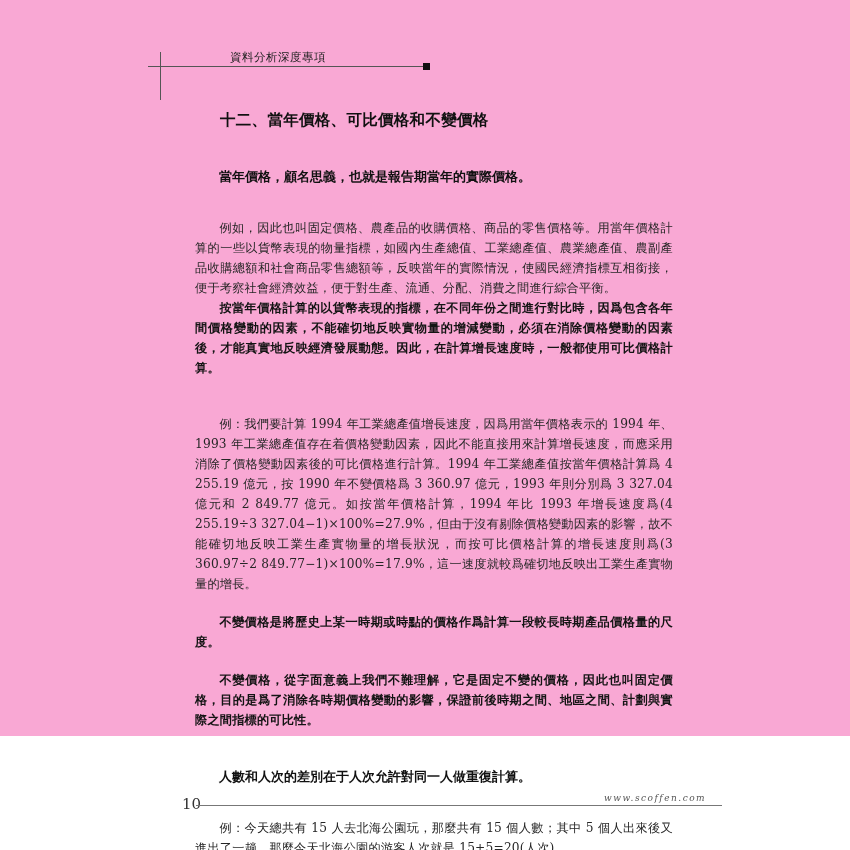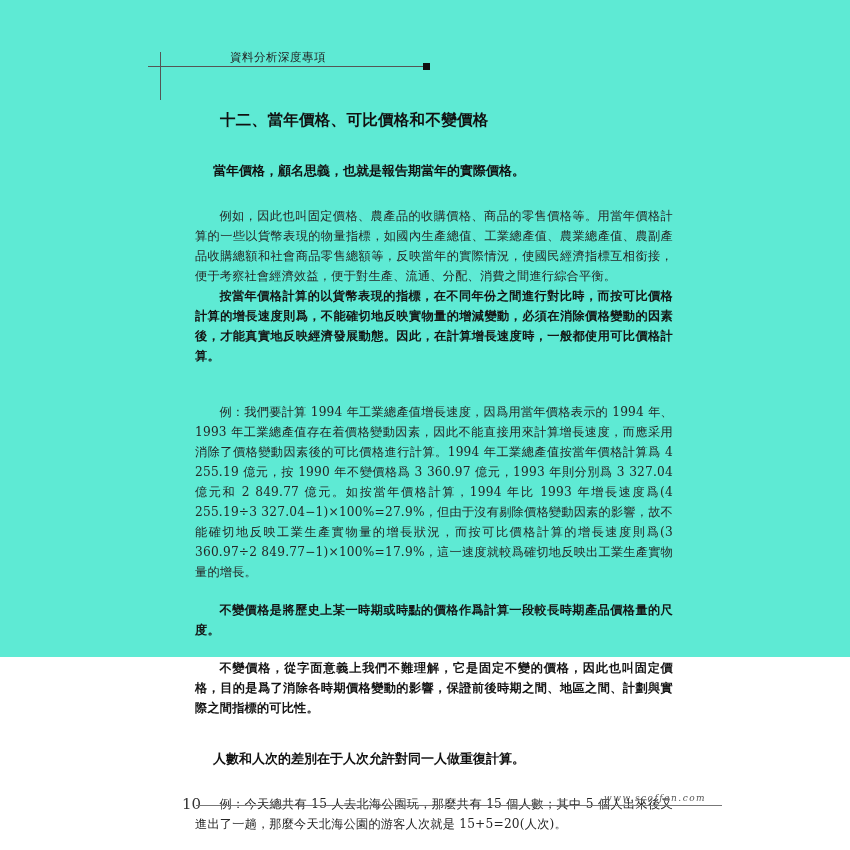--- a/index.html
+++ b/index.html
@@ -1,30 +1,30 @@
 <!DOCTYPE html>
 <html><head>
 <meta charset="utf-8">
 <style>
   html, body { margin:0; padding:0; background:#ffffff; }
   body { width:850px; height:850px; position:relative; overflow:hidden;
          font-family:"DejaVu Serif", "Liberation Serif", serif; color:#1e1e1e; }
-  .page { position:absolute; left:0; top:0; width:850px; height:657px; background:#5eead4; }
+  .page { position:absolute; left:0; top:0; width:850px; height:736px; background:#f9a8d4; }
 
   
   .hdr-vline { position:absolute; left:160px; top:52px; width:1px; height:48px; background:#555; }
   .hdr-hline { position:absolute; left:148px; top:66px; width:278px; height:1px; background:#555; }
   .hdr-square { position:absolute; left:423px; top:63px; width:7px; height:7px; background:#111; }
   .hdr-title { position:absolute; left:230px; top:50px; font-size:11.5px; letter-spacing:0.5px; color:#222; }
 
   
   .content { position:absolute; left:195px; top:96px; width:478px; }
   .h2 { font-family:"DejaVu Sans", "Liberation Sans", sans-serif; font-size:15.5px; color:#111;
         margin:13px; padding-left:12px; line-height:22px; font-weight:bold; letter-spacing:0.3px; }
-  .lead { font-size:13px; color:#111; font-weight:bold; margin:6px; padding-left:12px; line-height:22px; }
+  .lead { font-size:13px; color:#111; font-weight:bold; margin:12px; padding-left:12px; line-height:22px; }
   .para { font-size:12.2px; color:#262626; margin:0; line-height:20px; text-align:justify;
           text-indent:2em; letter-spacing:0.2px; }
   .para.strong { color:#141414; font-weight:bold; }
   .gap-s { height:10px; }
   .gap-m { height:14px; }
   .gap-l { height:18px; }
 
   
   .ftr-num { position:absolute; left:182px; top:795px; font-size:15px; color:#333; }
   .ftr-line { position:absolute; left:196px; top:805px; width:526px; height:1px; background:#777; }
@@ -40,21 +40,21 @@
   <div class="hdr-square"></div>
   <div class="hdr-title">資料分析深度專項</div>
 
   <div class="content">
 
     <h2 class="h2">十二、當年價格、可比價格和不變價格</h2>
     <div class="gap-s"></div>
     <p class="lead">當年價格，顧名思義，也就是報告期當年的實際價格。</p>
     <div class="gap-l"></div>
     <p class="para">例如，因此也叫固定價格、農產品的收購價格、商品的零售價格等。用當年價格計算的一些以貨幣表現的物量指標，如國內生產總值、工業總產值、農業總產值、農副產品收購總額和社會商品零售總額等，反映當年的實際情況，使國民經濟指標互相銜接，便于考察社會經濟效益，便于對生產、流通、分配、消費之間進行綜合平衡。</p>
-    <p class="para strong">按當年價格計算的以貨幣表現的指標，在不同年份之間進行對比時，而按可比價格計算的增長速度則爲，不能確切地反映實物量的增減變動，必須在消除價格變動的因素後，才能真實地反映經濟發展動態。因此，在計算增長速度時，一般都使用可比價格計算。</p>
+    <p class="para strong">按當年價格計算的以貨幣表現的指標，在不同年份之間進行對比時，因爲包含各年間價格變動的因素，不能確切地反映實物量的增減變動，必須在消除價格變動的因素後，才能真實地反映經濟發展動態。因此，在計算增長速度時，一般都使用可比價格計算。</p>
     <div class="gap-l"></div>
     <div class="gap-l"></div>
     <p class="para">例：我們要計算 1994 年工業總產值增長速度，因爲用當年價格表示的 1994 年、1993 年工業總產值存在着價格變動因素，因此不能直接用來計算增長速度，而應采用消除了價格變動因素後的可比價格進行計算。1994 年工業總產值按當年價格計算爲 4 255.19 億元，按 1990 年不變價格爲 3 360.97 億元，1993 年則分別爲 3 327.04 億元和 2 849.77 億元。如按當年價格計算，1994 年比 1993 年增長速度爲(4 255.19÷3 327.04−1)×100%=27.9%，但由于沒有剔除價格變動因素的影響，故不能確切地反映工業生產實物量的增長狀況，而按可比價格計算的增長速度則爲(3 360.97÷2 849.77−1)×100%=17.9%，這一速度就較爲確切地反映出工業生產實物量的增長。</p>
     <div class="gap-l"></div>
     <p class="para strong">不變價格是將歷史上某一時期或時點的價格作爲計算一段較長時期產品價格量的尺度。</p>
     <div class="gap-l"></div>
     <p class="para strong">不變價格，從字面意義上我們不難理解，它是固定不變的價格，因此也叫固定價格，目的是爲了消除各時期價格變動的影響，保證前後時期之間、地區之間、計劃與實際之間指標的可比性。</p>
     <div class="gap-m"></div>
 
     <div class="gap-s"></div>

